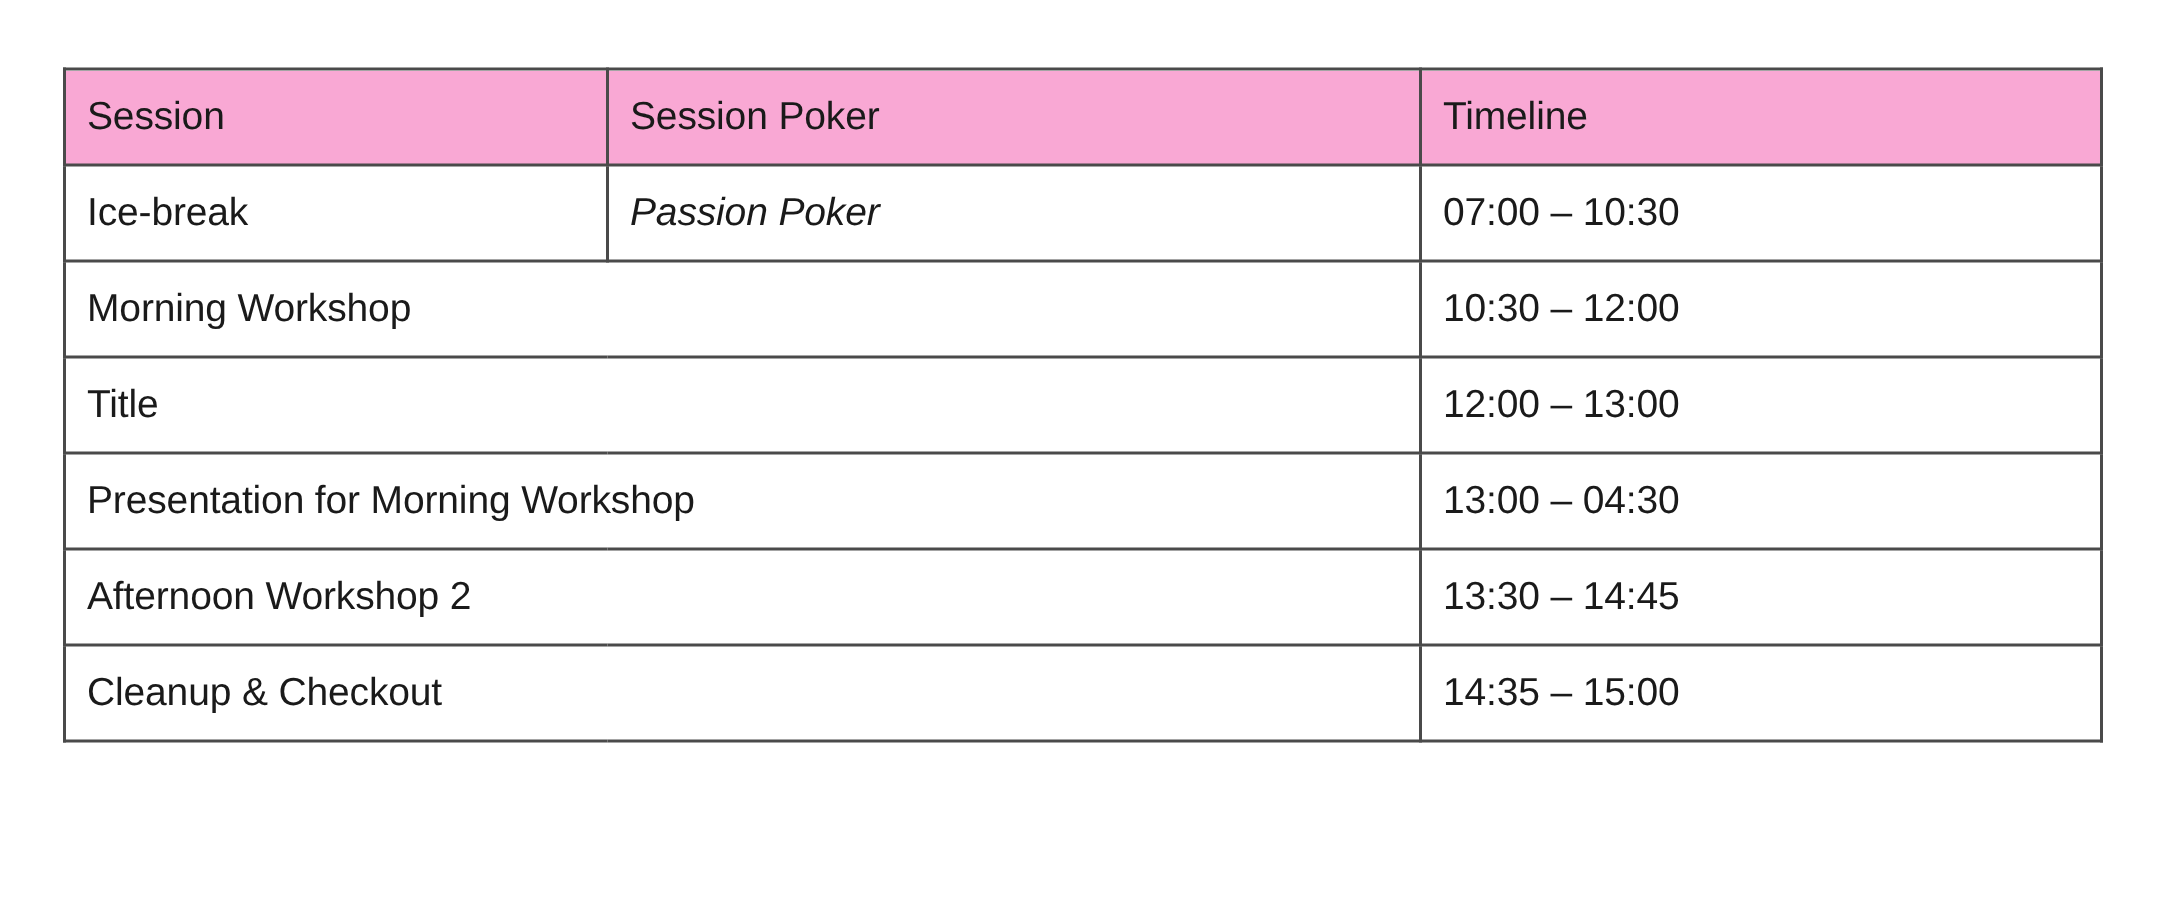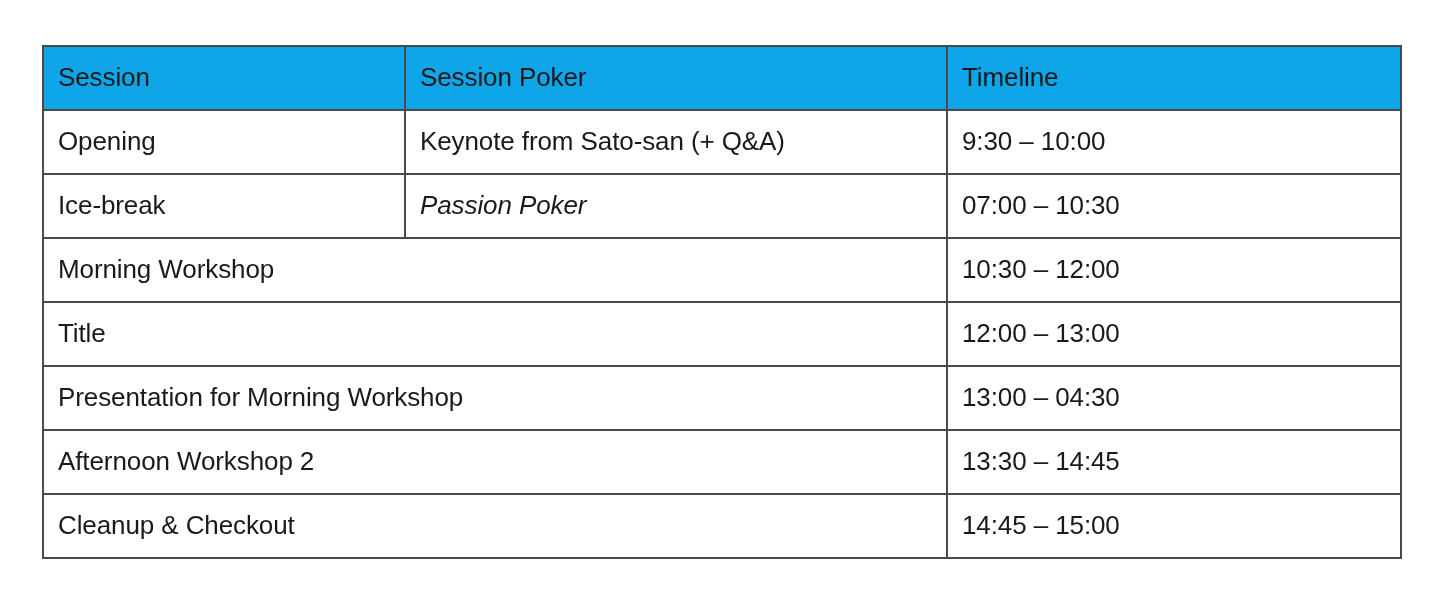--- a/index.html
+++ b/index.html
@@ -41,21 +41,21 @@
     font-size: 26px;
     font-weight: 400;
     line-height: 1.15;
     color: #1a1a1a;
     letter-spacing: -0.1px;
     white-space: nowrap;
     overflow: hidden;
   }
 
   .schedule-table thead th {
-    background: #0ea5e9;
+    background: #f9a8d4;
     font-weight: 400;
     height: 62px;
   }
 
   .col-session   { width: 362px; }
   .col-title     { width: 542px; }
   .col-timeline  { width: 454px; }
 
   .cell-bold {
     font-weight: bold;
@@ -77,25 +77,20 @@
     </colgroup>
     <thead>
       <tr>
         <th>Session</th>
         <th>Session Poker</th>
         <th>Timeline</th>
       </tr>
     </thead>
     <tbody>
         <tr>
-          <td>Opening</td>
-          <td class="cell-bold">Keynote from Sato-san (+ Q&amp;A)</td>
-          <td>9:30 – 10:00</td>
-        </tr>
-        <tr>
           <td>Ice-break</td>
           <td class="cell-bold-italic">Passion Poker</td>
           <td>07:00 – 10:30</td>
         </tr>
         <tr>
           <td class="cell-bold" colspan="2">Morning Workshop</td>
           <td>10:30 – 12:00</td>
         </tr>
         <tr>
           <td colspan="2">Title</td>
@@ -104,17 +99,17 @@
         <tr>
           <td class="cell-bold" colspan="2">Presentation for Morning Workshop</td>
           <td>13:00 – 04:30</td>
         </tr>
         <tr>
           <td class="cell-bold" colspan="2">Afternoon Workshop 2</td>
           <td>13:30 – 14:45</td>
         </tr>
         <tr>
           <td colspan="2">Cleanup &amp; Checkout</td>
-          <td>14:45 – 15:00</td>
+          <td>14:35 – 15:00</td>
         </tr>
       </tbody>
   </table>
 </div>
 
 </body></html>

